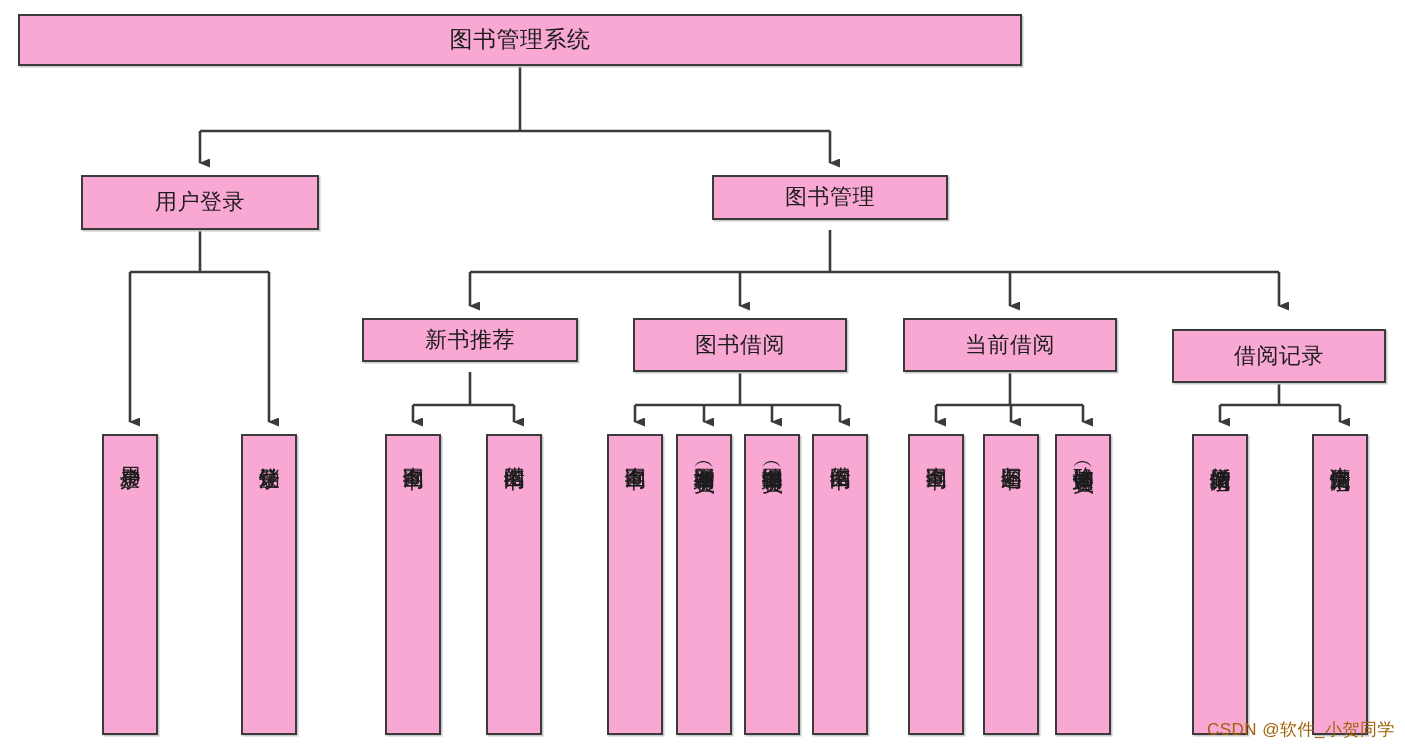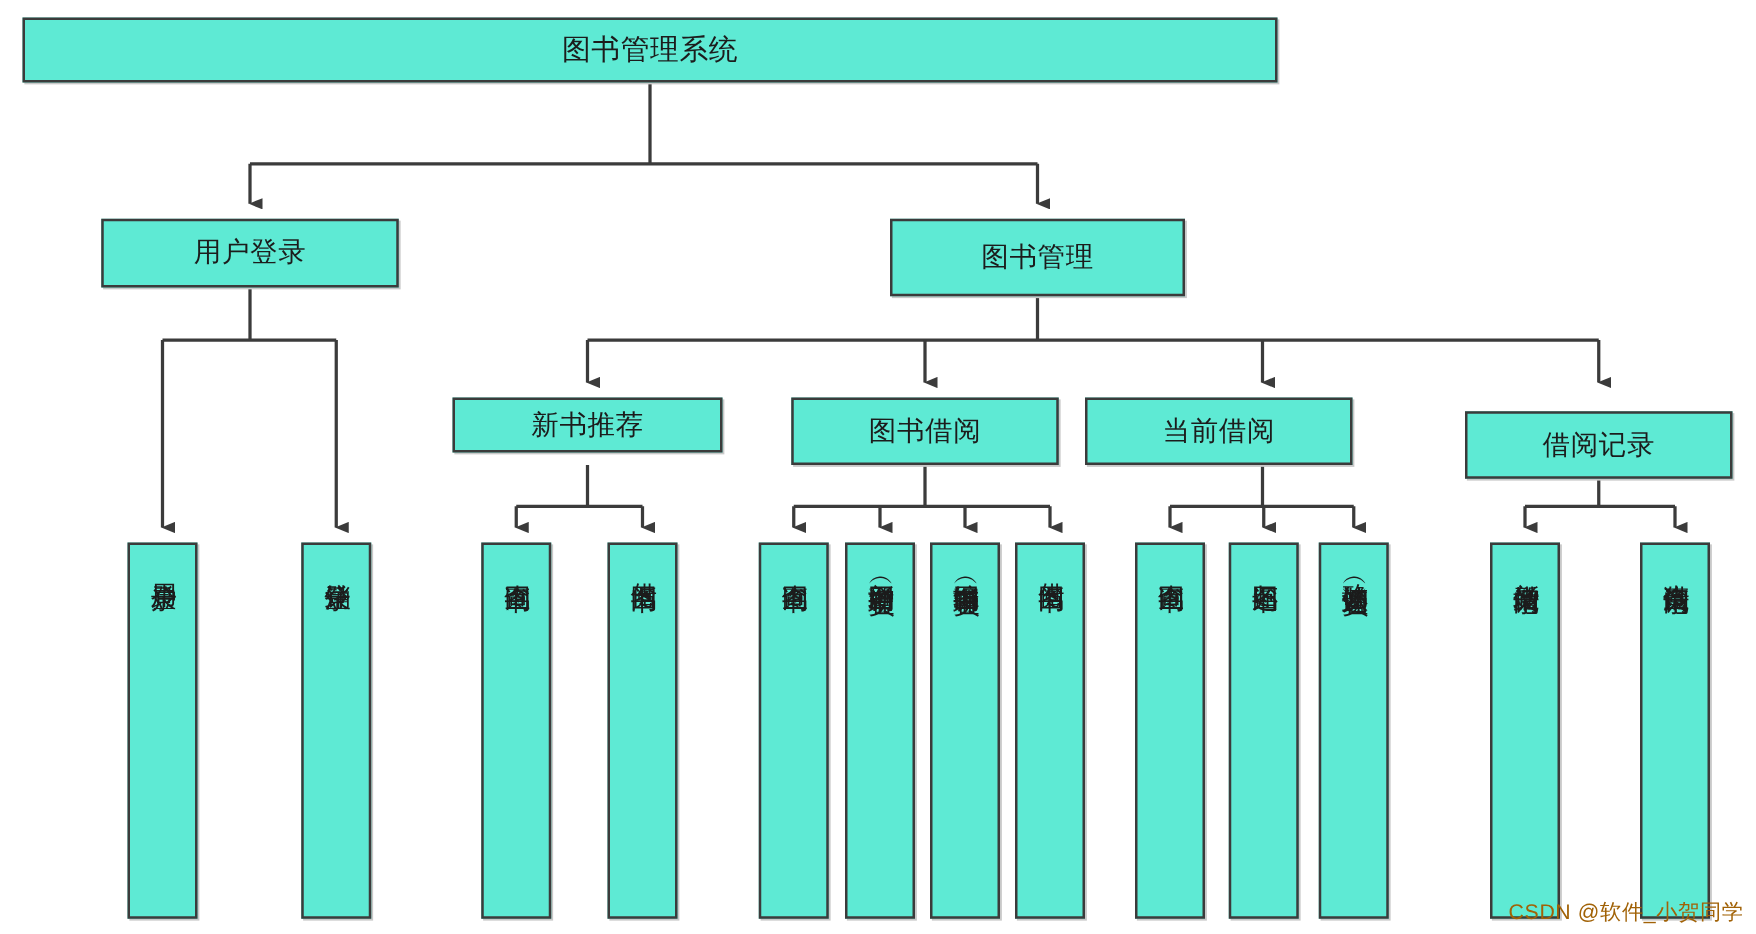--- a/index.html
+++ b/index.html
@@ -20,21 +20,21 @@
     position: absolute;
     left: 0;
     top: 0;
     width: 1405px;
     height: 747px;
     pointer-events: none;
   }
   .node {
     position: absolute;
     box-sizing: border-box;
-    background: #5eead4;
+    background: #f9a8d4;
     border: 2px solid #3b3b3b;
     box-shadow: 1.5px 1.5px 0 0 #c9c9c9;
     display: flex;
     align-items: center;
     justify-content: center;
     color: #1c1c1c;
   }
   .node.horiz {
     font-size: 22px;
     letter-spacing: 0.5px;
@@ -123,31 +123,31 @@
     </g>
   </svg>
 
   <div class="node horiz root" style="left:18px; top:14px; width:1004px; height:52px;">
     <span>图书管理系统</span>
   </div>
 
   <div class="node horiz" style="left:81px; top:175px; width:238px; height:55px;">
     <span>用户登录</span>
   </div>
-  <div class="node horiz" style="left:712px; top:175px; width:236px; height:62px;">
+  <div class="node horiz" style="left:712px; top:175px; width:236px; height:45px;">
     <span>图书管理</span>
   </div>
 
   <div class="node horiz" style="left:362px; top:318px; width:216px; height:44px;">
     <span>新书推荐</span>
   </div>
   <div class="node horiz" style="left:633px; top:318px; width:214px; height:54px;">
     <span>图书借阅</span>
   </div>
-  <div class="node horiz" style="left:868px; top:318px; width:214px; height:54px;">
+  <div class="node horiz" style="left:903px; top:318px; width:214px; height:54px;">
     <span>当前借阅</span>
   </div>
   <div class="node horiz" style="left:1172px; top:318px; width:214px; height:54px;margin-top:11px;">
     <span>借阅记录</span>
   </div>
 
   <div class="node vert" style="left:102px; top:434px; width:56px; height:301px;">
     <span class="vert-text">用户登录</span>
   </div>
   <div class="node vert" style="left:241px; top:434px; width:56px; height:301px;">

